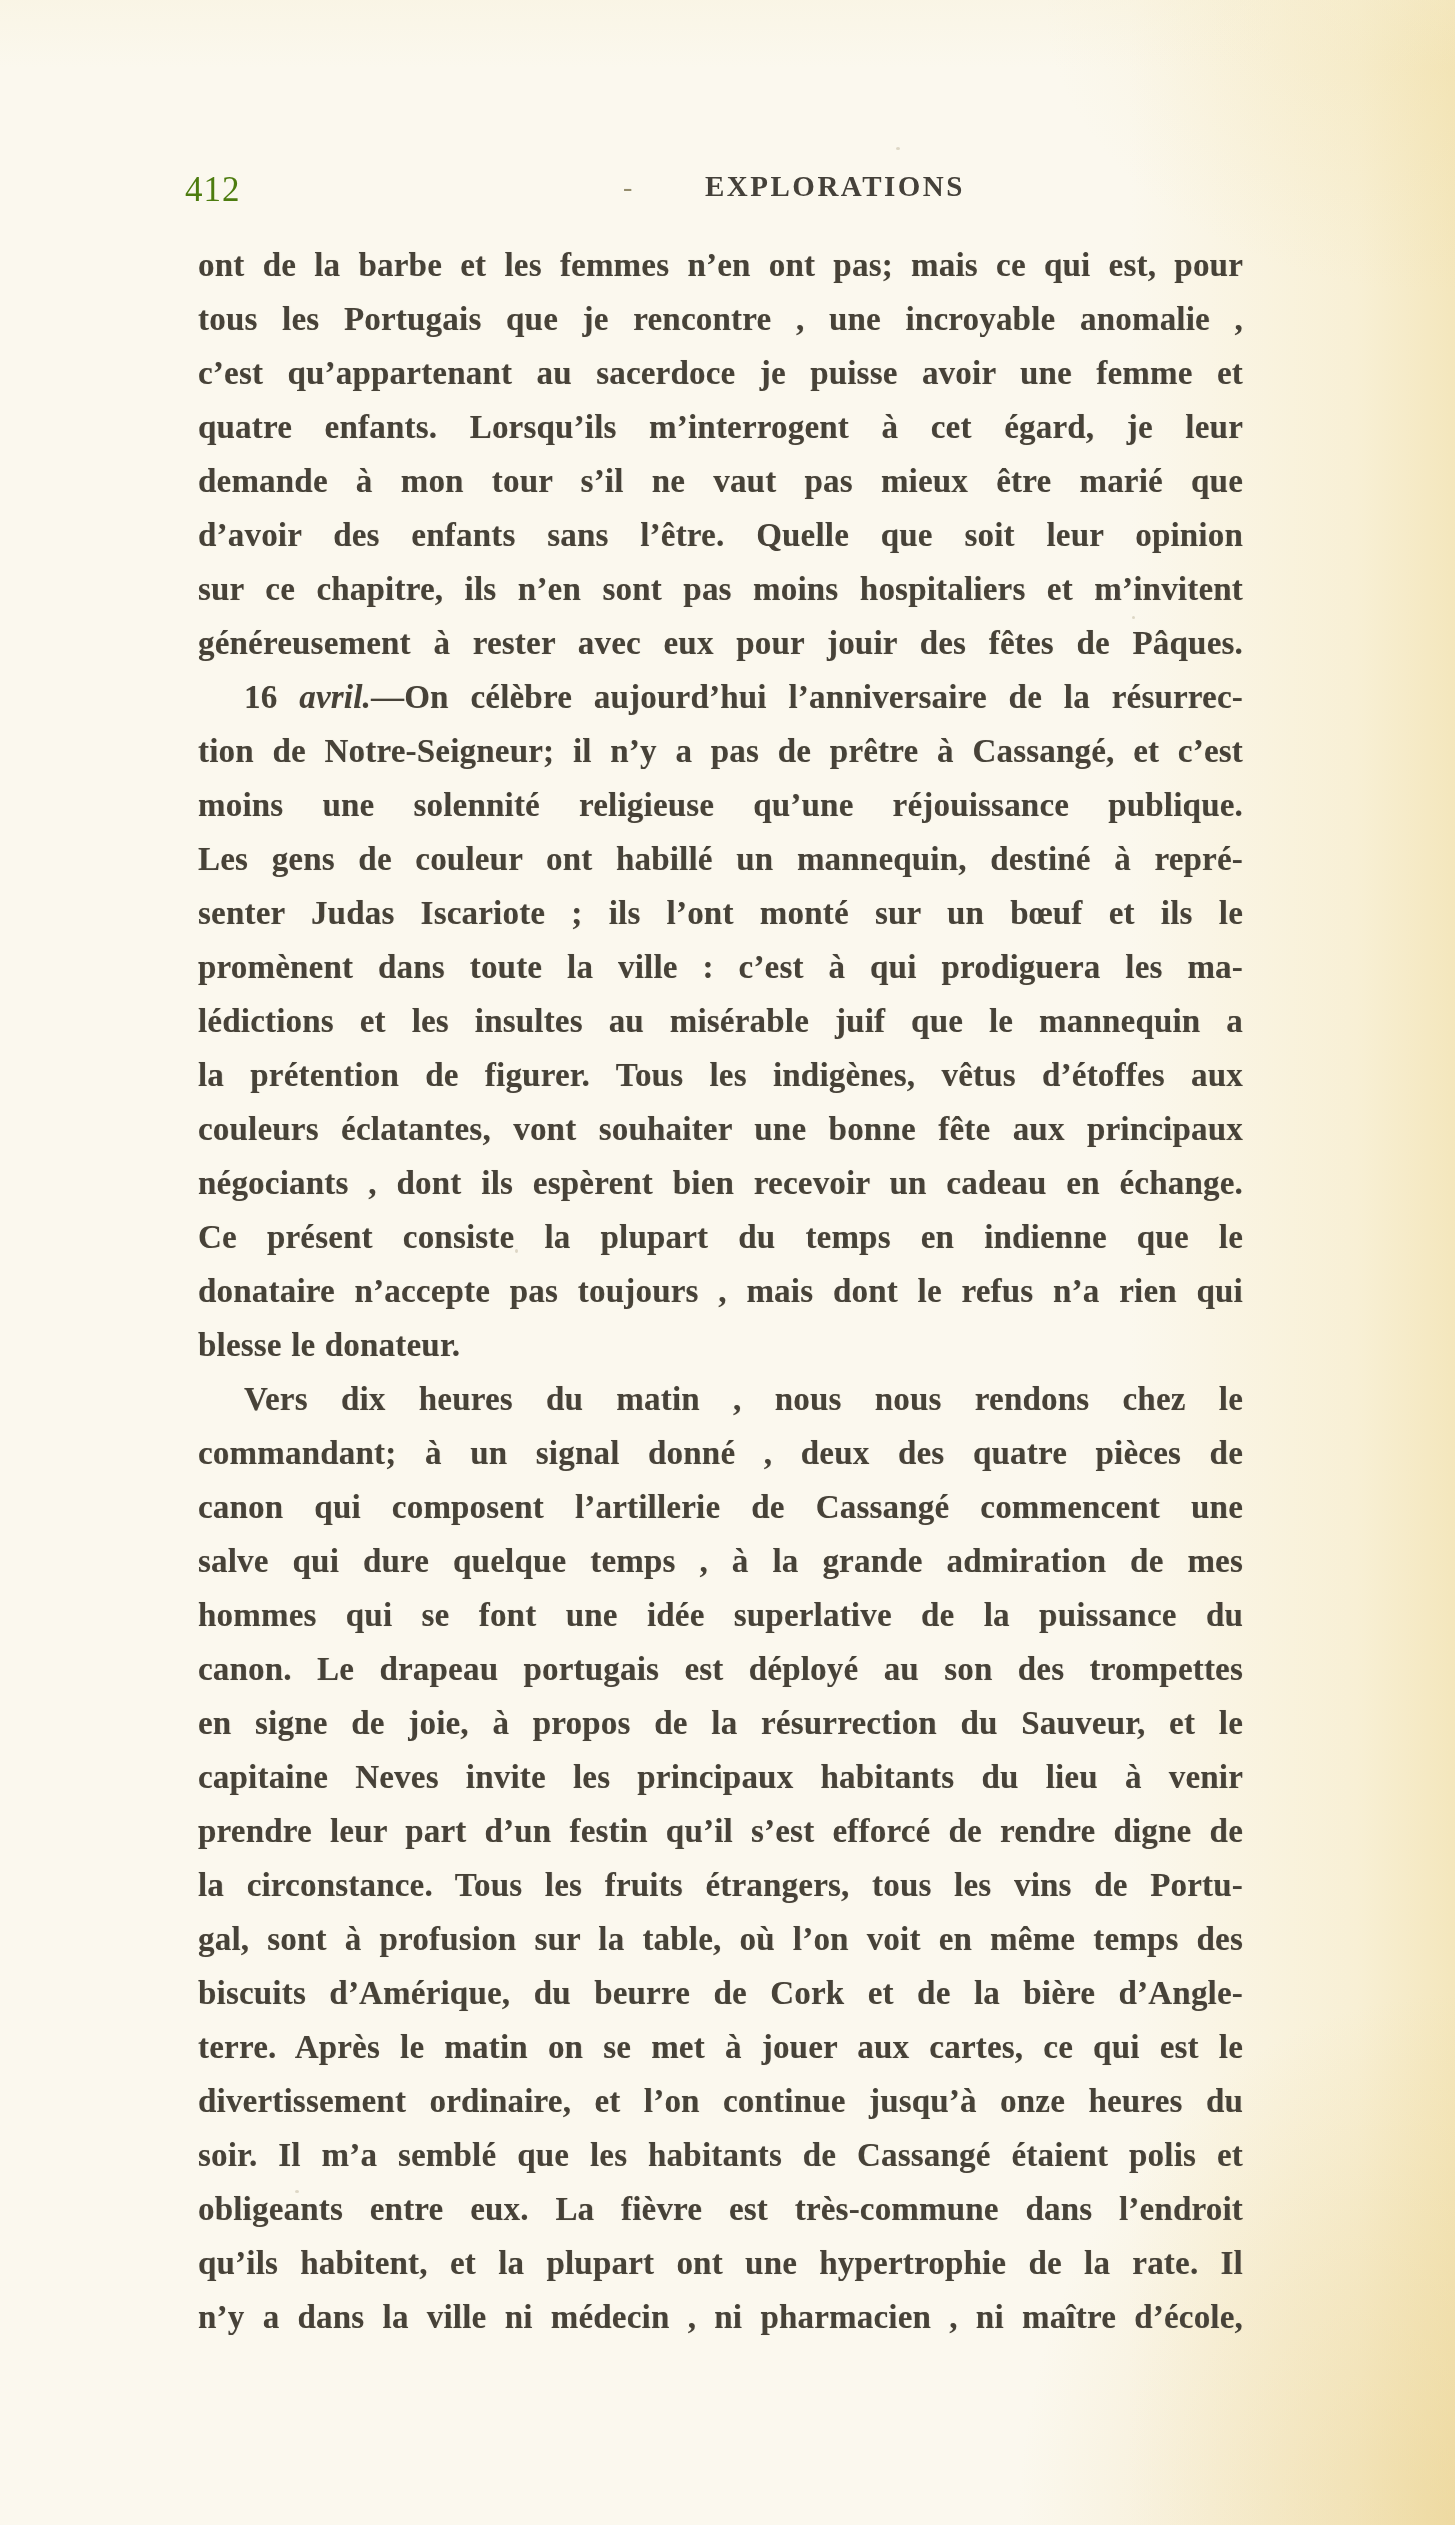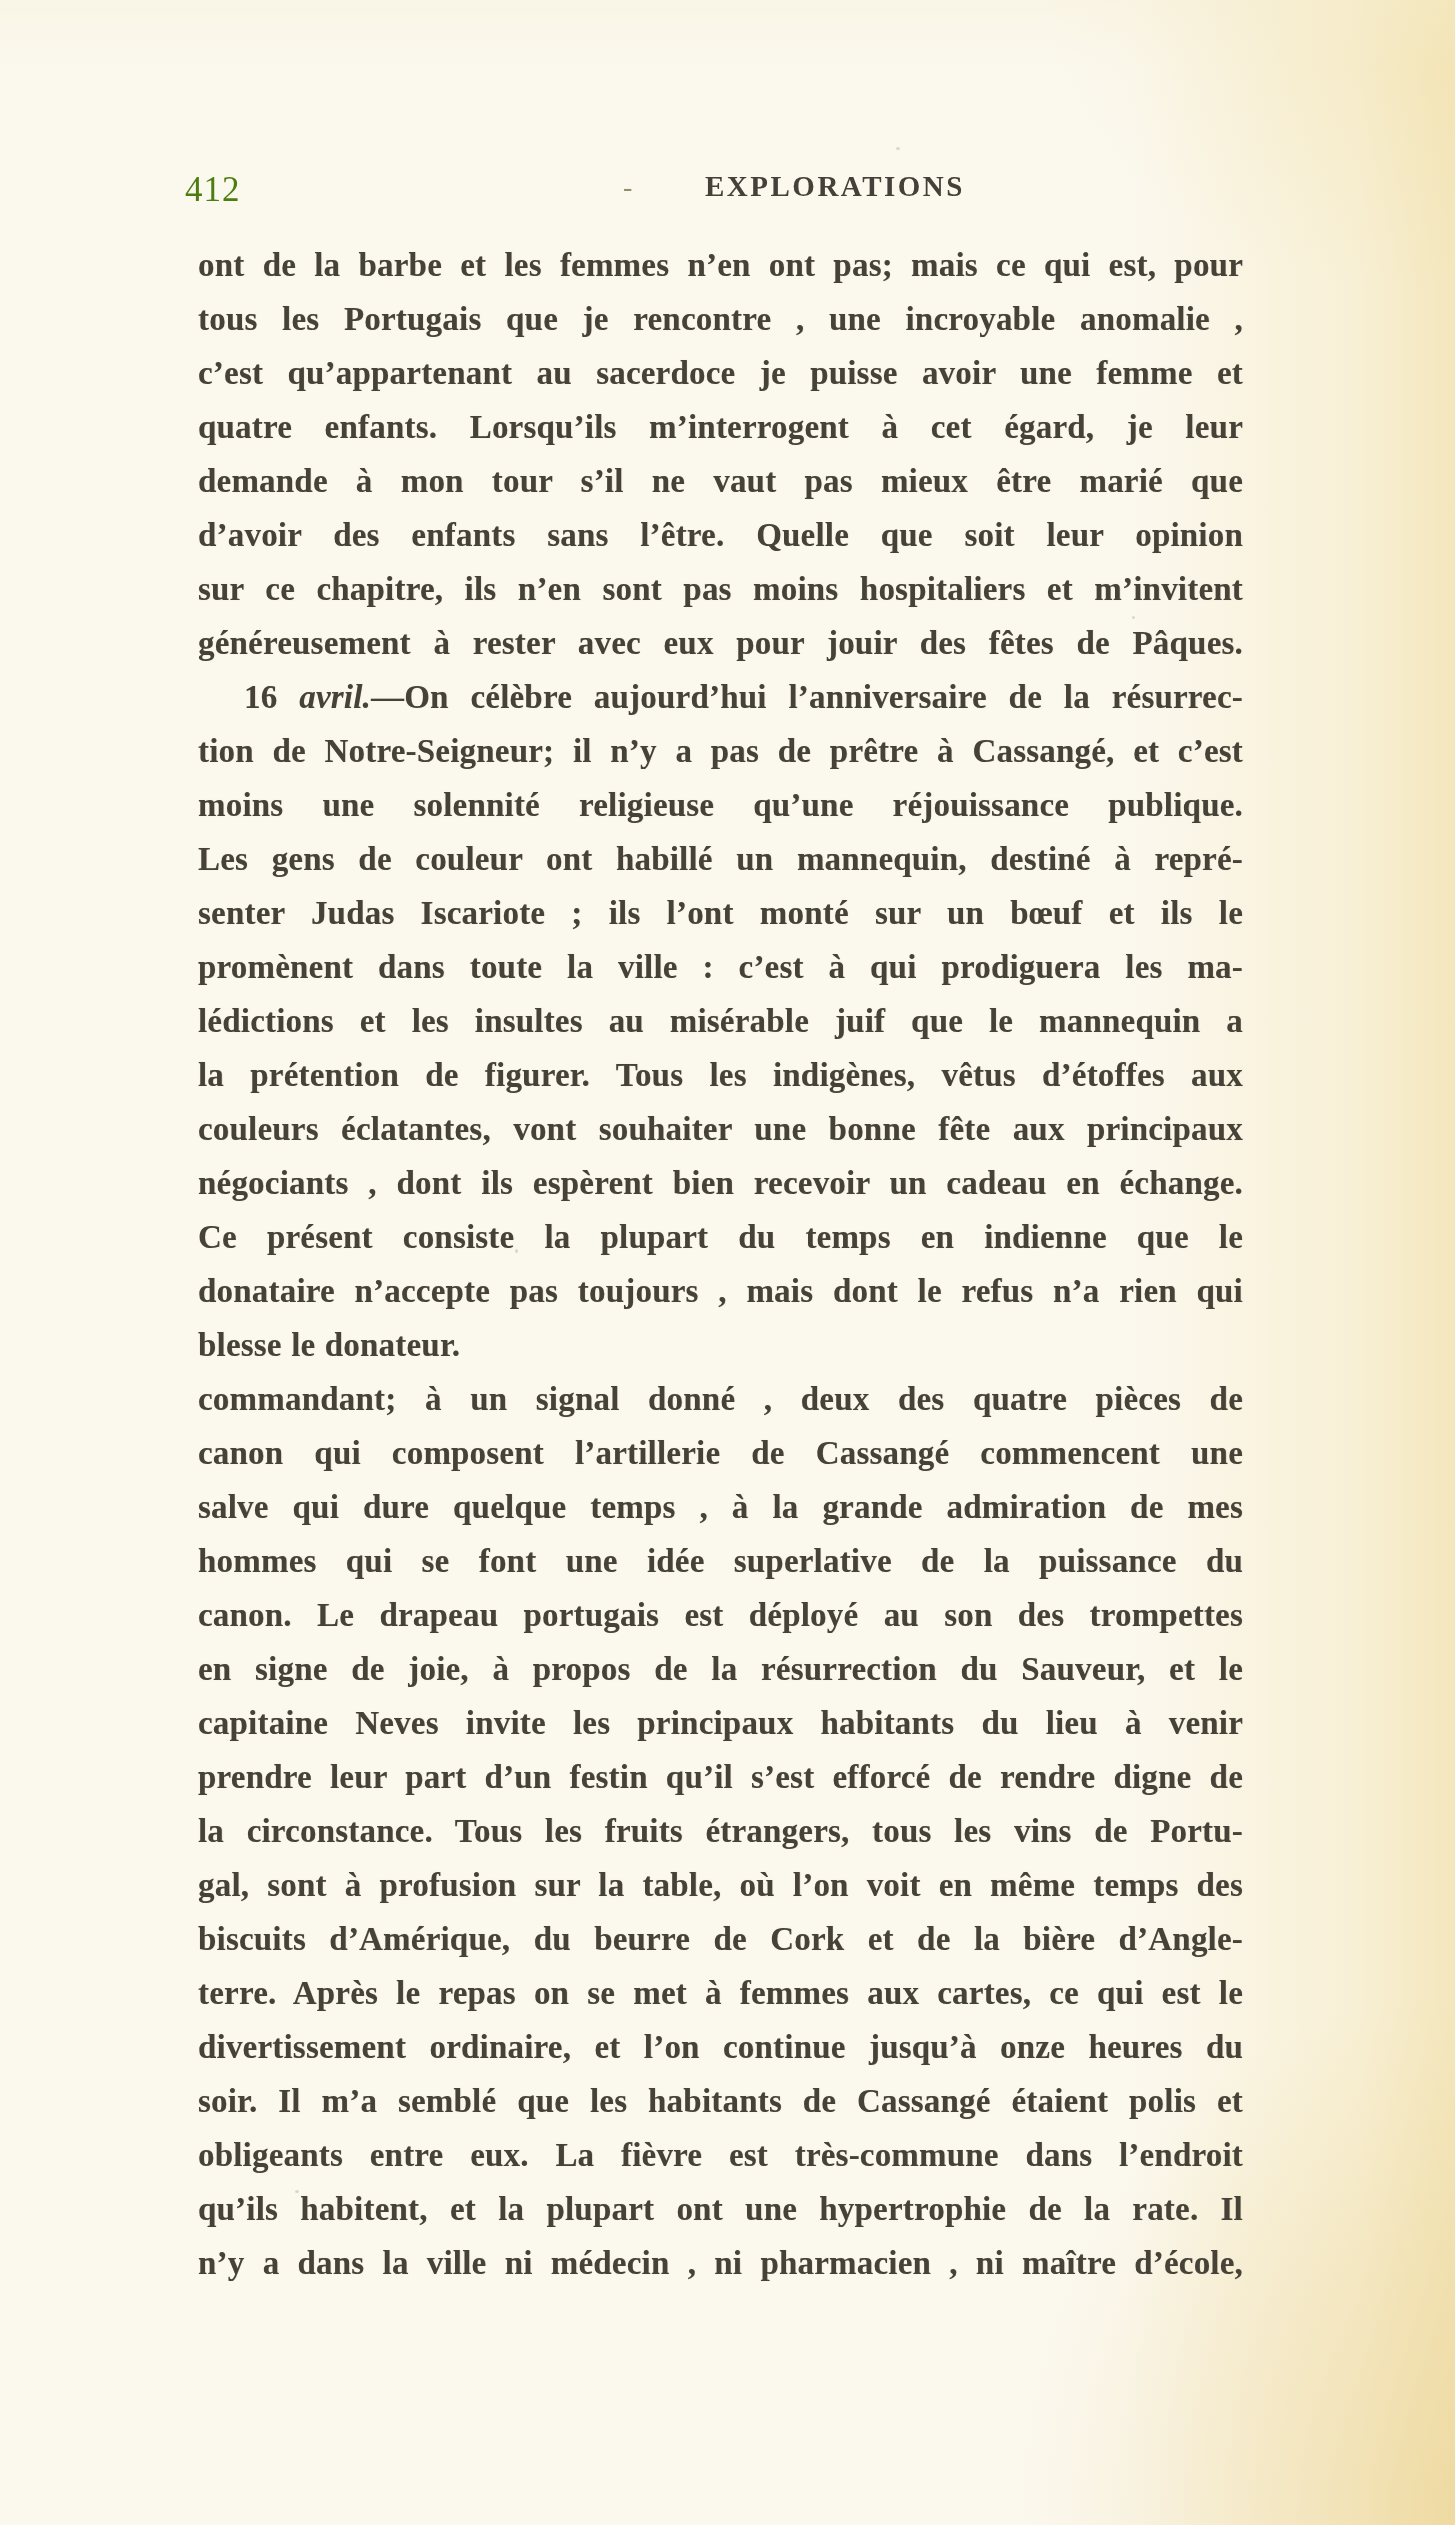--- a/index.html
+++ b/index.html
@@ -113,32 +113,33 @@
       <div class="line">promènent dans toute la ville : c’est à qui prodiguera les ma-</div>
       <div class="line">lédictions et les insultes au misérable juif que le mannequin a</div>
       <div class="line">la prétention de figurer. Tous les indigènes, vêtus d’étoffes aux</div>
       <div class="line">couleurs éclatantes, vont souhaiter une bonne fête aux principaux</div>
       <div class="line">négociants , dont ils espèrent bien recevoir un cadeau en échange.</div>
       <div class="line">Ce présent consiste la plupart du temps en indienne que le</div>
       <div class="line">donataire n’accepte pas toujours , mais dont le refus n’a rien qui</div>
       <div class="line no-just">blesse le donateur.</div>
     </div>
     <div class="paragraph">
+      <div class="line indent">Vers dix heures du matin , nous nous rendons chez le</div>
       <div class="line">commandant; à un signal donné , deux des quatre pièces de</div>
       <div class="line">canon qui composent l’artillerie de Cassangé commencent une</div>
       <div class="line">salve qui dure quelque temps , à la grande admiration de mes</div>
       <div class="line">hommes qui se font une idée superlative de la puissance du</div>
       <div class="line">canon. Le drapeau portugais est déployé au son des trompettes</div>
       <div class="line">en signe de joie, à propos de la résurrection du Sauveur, et le</div>
       <div class="line">capitaine Neves invite les principaux habitants du lieu à venir</div>
       <div class="line">prendre leur part d’un festin qu’il s’est efforcé de rendre digne de</div>
       <div class="line">la circonstance. Tous les fruits étrangers, tous les vins de Portu-</div>
       <div class="line">gal, sont à profusion sur la table, où l’on voit en même temps des</div>
       <div class="line">biscuits d’Amérique, du beurre de Cork et de la bière d’Angle-</div>
-      <div class="line">terre. Après le repas on se met à femmes aux cartes, ce qui est le</div>
+      <div class="line">terre. Après le matin on se met à jouer aux cartes, ce qui est le</div>
       <div class="line">divertissement ordinaire, et l’on continue jusqu’à onze heures du</div>
       <div class="line">soir. Il m’a semblé que les habitants de Cassangé étaient polis et</div>
       <div class="line">obligeants entre eux. La fièvre est très-commune dans l’endroit</div>
       <div class="line">qu’ils habitent, et la plupart ont une hypertrophie de la rate. Il</div>
       <div class="line">n’y a dans la ville ni médecin , ni pharmacien , ni maître d’école,</div>
     </div>
   </div>
 
 
 </body></html>

